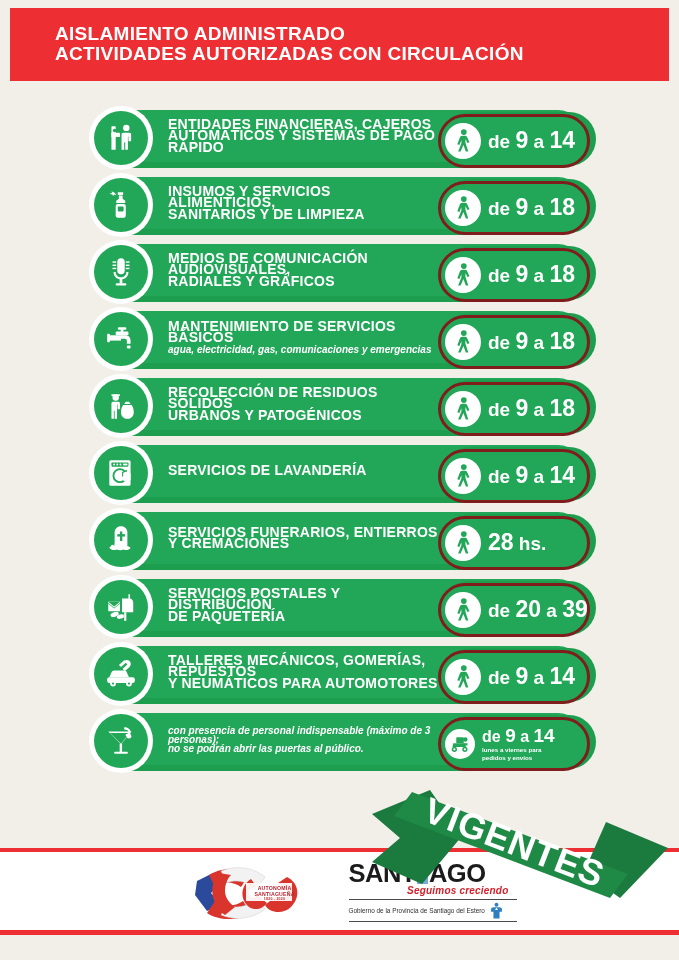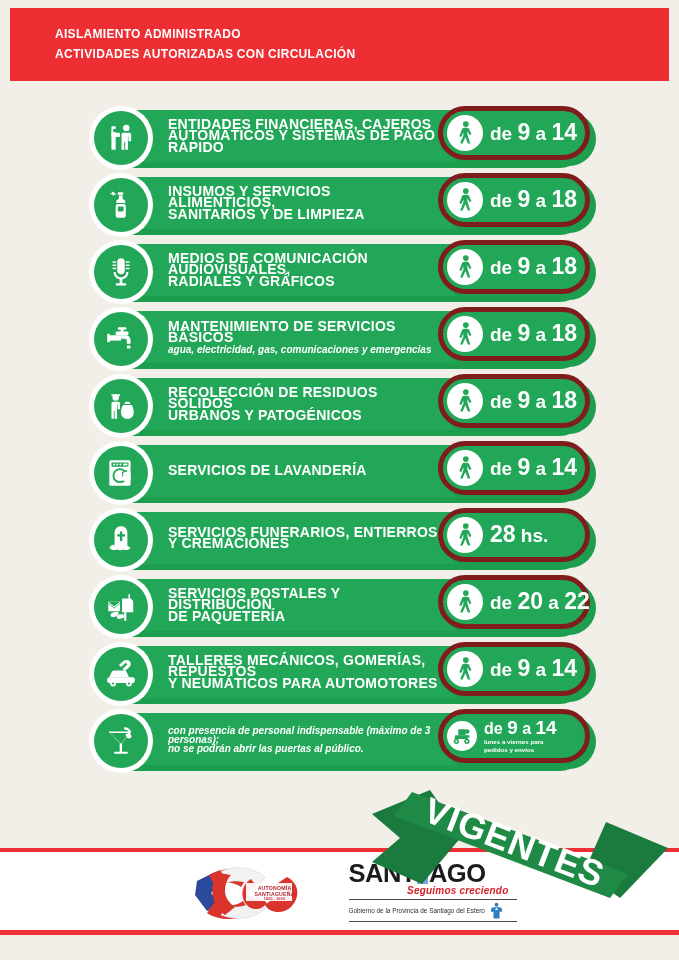--- a/index.html
+++ b/index.html
@@ -19,21 +19,21 @@
   .header-band {
     position: absolute;
     left: 10px; top: 8px;
     width: 659px; height: 73px;
     background: #ed2e32;
   }
   .header-title {
     position: absolute;
     left: 45px; top: 16px;
     color: #ffffff;
-    font-size: 12px;
+    font-size: 19px;
     font-weight: bold;
     line-height: 20px;
     letter-spacing: 0.3px;
     white-space: pre-line;
   }
 
   
   .rows {
     position: absolute;
     left: 0; top: 110px;
@@ -113,24 +113,24 @@
   }
   .badge-shadow {
     position: absolute;
     left: 6px; top: 6px;
     width: 152px; height: 54px;
     background: #1d9e4e;
     border-radius: 30px;
   }
   .badge {
     position: absolute;
-    left: 0; top: 0;
+    left: 0; top: 8px;
     width: 152px; height: 54px;
     background: #22a758;
-    border: 5px solid #7f1d1d;
+    border: 3px solid #7f1d1d;
     border-radius: 30px;
     display: flex;
     align-items: center;
     padding-left: 4px;
   }
   .badge-ped {
     width: 36px; height: 36px;
     min-width: 36px;
     border-radius: 50%;
     background: #ffffff;
@@ -540,21 +540,21 @@
       <div class="badge-wrap">
         <div class="badge-shadow"></div>
         <div class="badge">
           <div class="badge-ped">
             <svg viewBox="0 0 64 64">
                 <circle cx="34" cy="10" r="7"></circle>
                 <path d="M30 19c-3 0-5 2-6 5l-6 16 5 2 5-12v8l-8 20h6l7-16 6 16h6l-7-22v-9l5 10 5-2-6-13c-1.5-2.8-3.5-3-6-3z"></path>
               </svg>
           </div>
           <div class="badge-txt">
-            <div class="badge-time"><span>de </span><span class="num">20</span><span> a </span><span class="num">22</span></div>
+            <div class="badge-time"><span>de </span><span class="num">20</span><span> a </span><span class="num">39</span></div>
           </div>
         </div>
       </div>
     </div>
 
     <div class="row">
       <div class="row-shadow"></div>
       <div class="row-bar"></div>
       <div class="row-iconwrap">
         <div class="row-icon">

